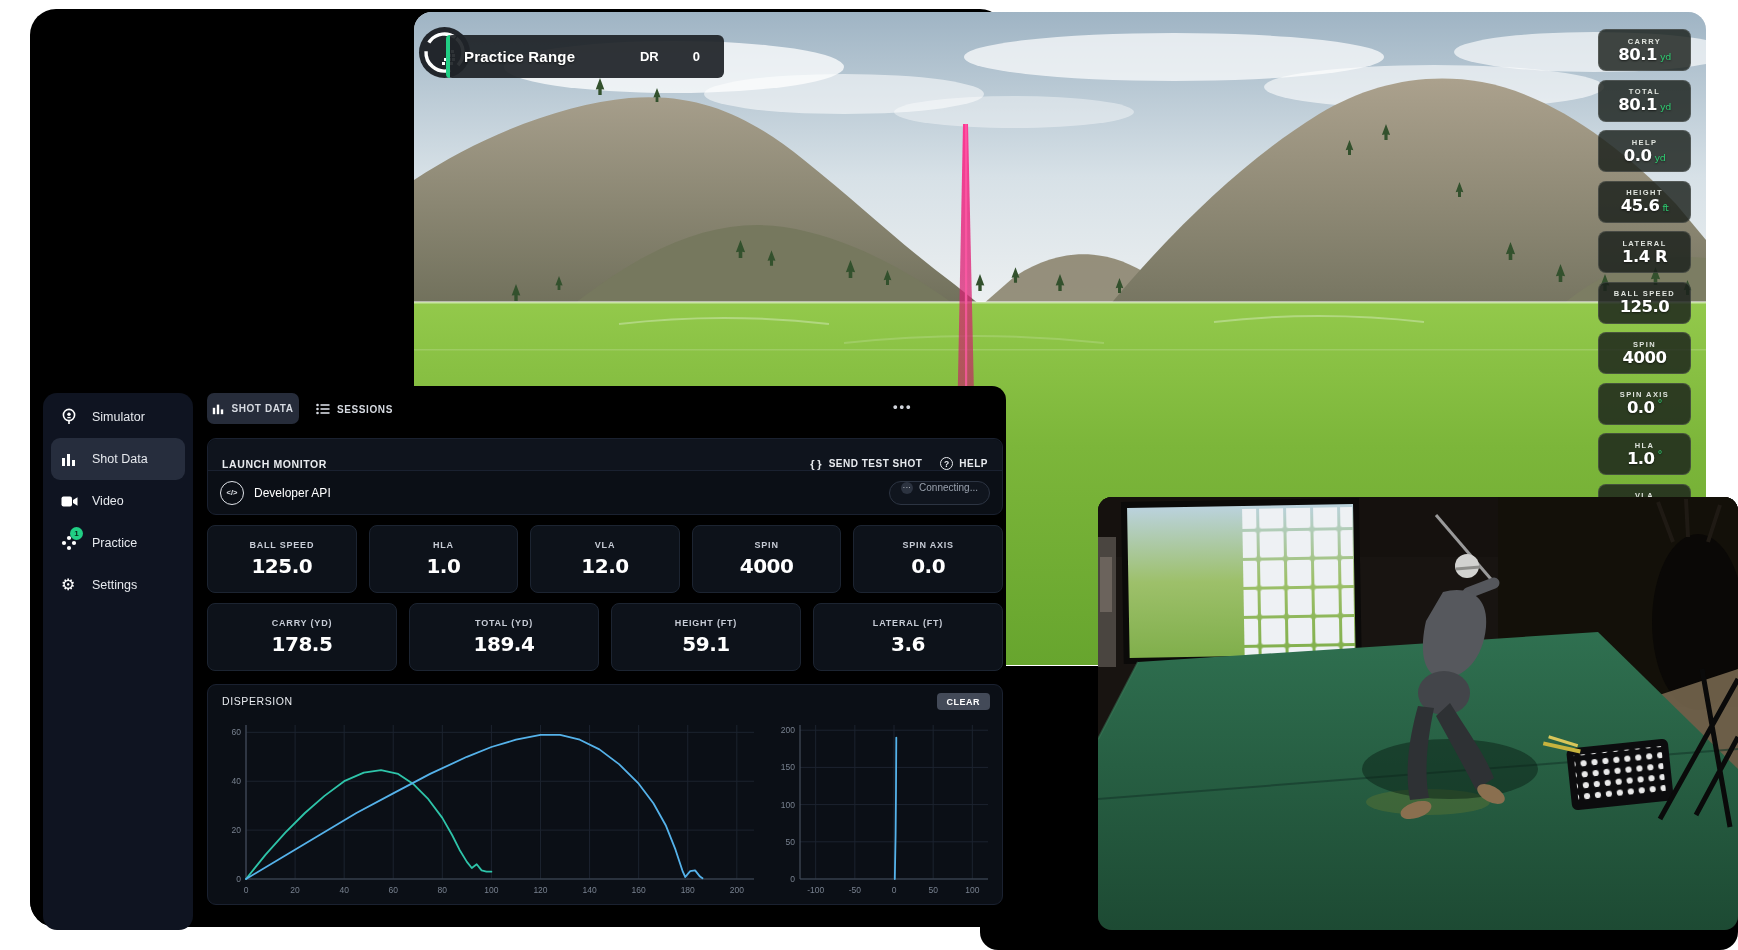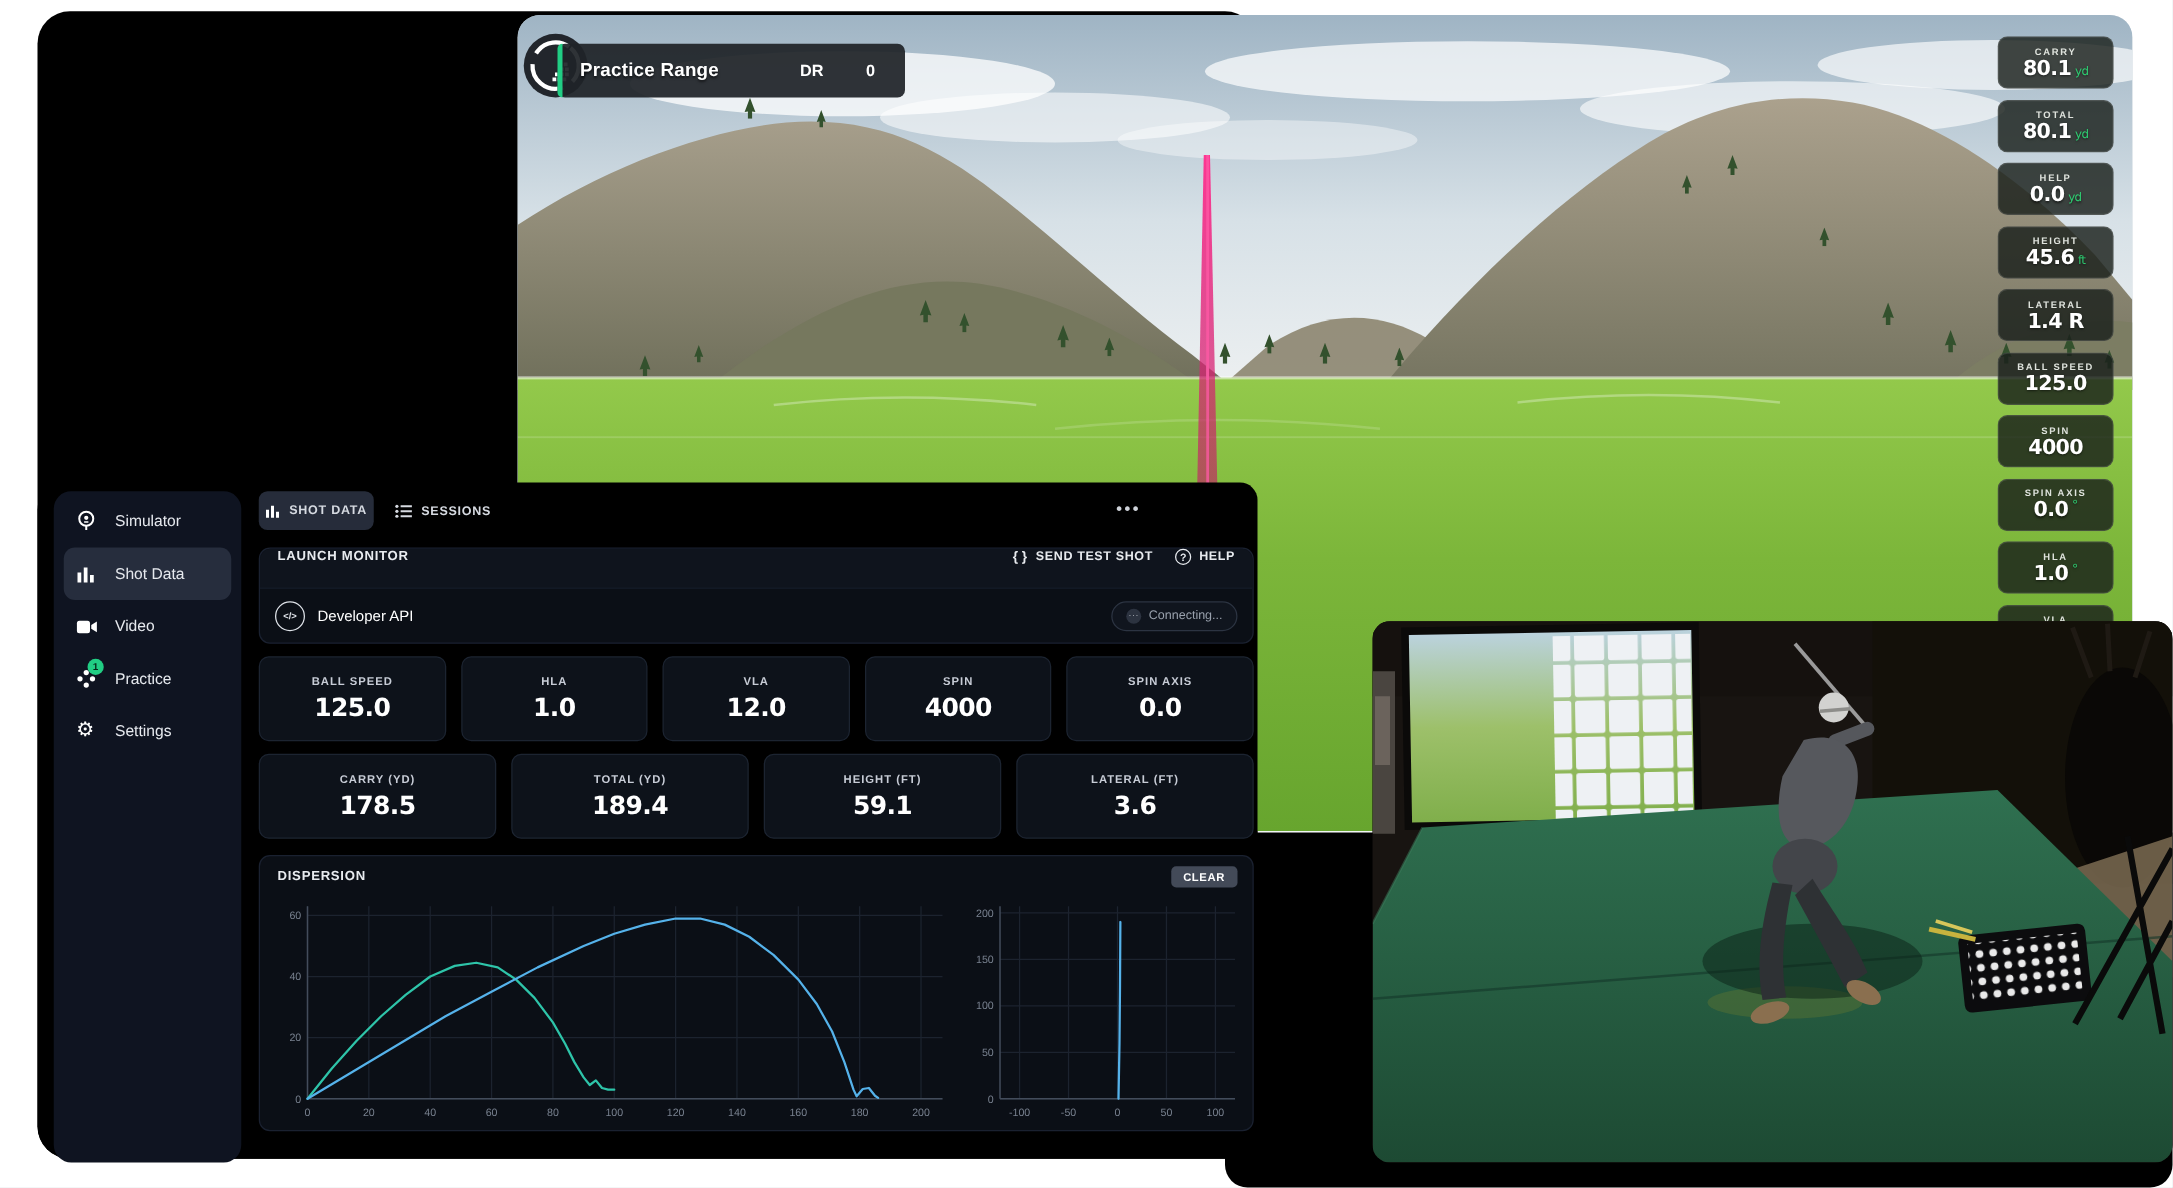--- a/index.html
+++ b/index.html
@@ -50,49 +50,49 @@
   
   .tab { position:absolute; display:flex; align-items:center; gap:7px; color:#d6dae1;
     font-size:10px; font-weight:bold; letter-spacing:.6px; cursor:pointer; }
   #tab-shot { left:207px; top:393px; width:92px; height:31px; background:#262c3a; border-radius:7px; justify-content:center; }
   #tab-sessions { left:316px; top:401px; height:16px; }
   #tab-overflow { left:893px; top:399px; color:#cfd3da; font-size:13px; letter-spacing:2px; font-weight:bold; cursor:pointer; }
 
   
   .panelbox { background:#0b0f16; border:1px solid #1a2130; border-radius:9px; }
   #lm-box { left:207px; top:438px; width:796px; height:77px; }
-  .lm-head { height:32px; display:flex; align-items:flex-start; padding:0 14px; border-bottom:1px solid #1a2130;
+  .lm-head { height:32px; display:flex; align-items:flex-end; padding:0 14px; border-bottom:1px solid #1a2130;
     background:#0f141d; border-radius:9px 9px 0 0; color:#e8ebef; }
   .lm-title { font-size:10.5px; font-weight:bold; letter-spacing:.6px; }
   .lm-actions { margin-left:auto; display:flex; align-items:center; gap:18px; }
   .lm-act { display:flex; align-items:center; gap:6px; font-size:10px; font-weight:bold; letter-spacing:.5px;
     color:#e8ebef; cursor:pointer; }
   .brace-ic { font-size:11px; font-weight:bold; letter-spacing:1px; }
   .q-ic { width:13px; height:13px; border-radius:50%; border:1.4px solid #e8ebef; font-size:8.5px;
     display:flex; align-items:center; justify-content:center; }
   .lm-body { height:43px; display:flex; align-items:center; padding:0 12px; color:#fff; }
   .api-ic { width:24px; height:24px; border-radius:50%; border:1.6px solid #dfe3e9; color:#dfe3e9;
     font-size:7.5px; font-weight:bold; display:flex; align-items:center; justify-content:center; letter-spacing:0; }
   .api-name { font-size:12px; margin-left:10px; }
   .conn-btn { margin-left:auto; height:24px; border:1px solid #2c3442; border-radius:999px; background:#10151e;
-    display:flex; align-items:center; gap:6px; padding:0 11px; color:#99a1ad; font-size:10px; cursor:pointer; }
+    display:flex; align-items:flex-start; gap:6px; padding:0 11px; color:#99a1ad; font-size:10px; cursor:pointer; }
   .conn-ic { width:12px; height:12px; border-radius:50%; background:#2c3340; color:#cfd4db; font-size:7px;
     display:flex; align-items:center; justify-content:center; letter-spacing:.5px; }
 
   
   .mrow { position:absolute; left:207px; width:796px; display:flex; gap:12px; }
   #mrow1 { top:525px; } #mrow2 { top:603px;align-items:center; }
   .mcard { flex:1; height:68px; background:#0d121a; border:1px solid #1c2431; border-radius:8px;
     display:flex; flex-direction:column; align-items:center; justify-content:center; gap:4px; color:#fff; }
   .mlab { font-size:9px; font-weight:bold; letter-spacing:.8px; color:#c7ccd6; }
   .mval { font-size:20px; font-weight:bold; font-family:"DejaVu Sans","Liberation Sans",sans-serif; letter-spacing:-.5px; }
 
   
   #disp-box { left:207px; top:684px; width:796px; height:221px; }
-  .disp-title { position:absolute; left:14px; top:10px; font-size:10.5px; font-weight:bold; letter-spacing:.6px; color:#e8ebef; }
+  .disp-title { position:absolute; left:14px; top:10px; font-size:10.5px; font-weight:normal; letter-spacing:.6px; color:#e8ebef; }
   #clear-btn { position:absolute; right:12px; top:8px; height:17px; padding:0 10px; background:#434a58; color:#fff;
     border:none; border-radius:4px; font-size:9px; font-weight:bold; letter-spacing:.5px; cursor:pointer;
     font-family:"Liberation Sans",sans-serif; }
   .chart { position:absolute; }
   #chart0 { left:8px; top:32px; }
   #chart1 { left:562px; top:32px; }
 
   
   #webcam { left:1098px; top:497px; width:640px; height:433px; border-radius:14px; overflow:hidden; background:#14110e; }
   #webcam svg { display:block; width:100%; height:100%; }

